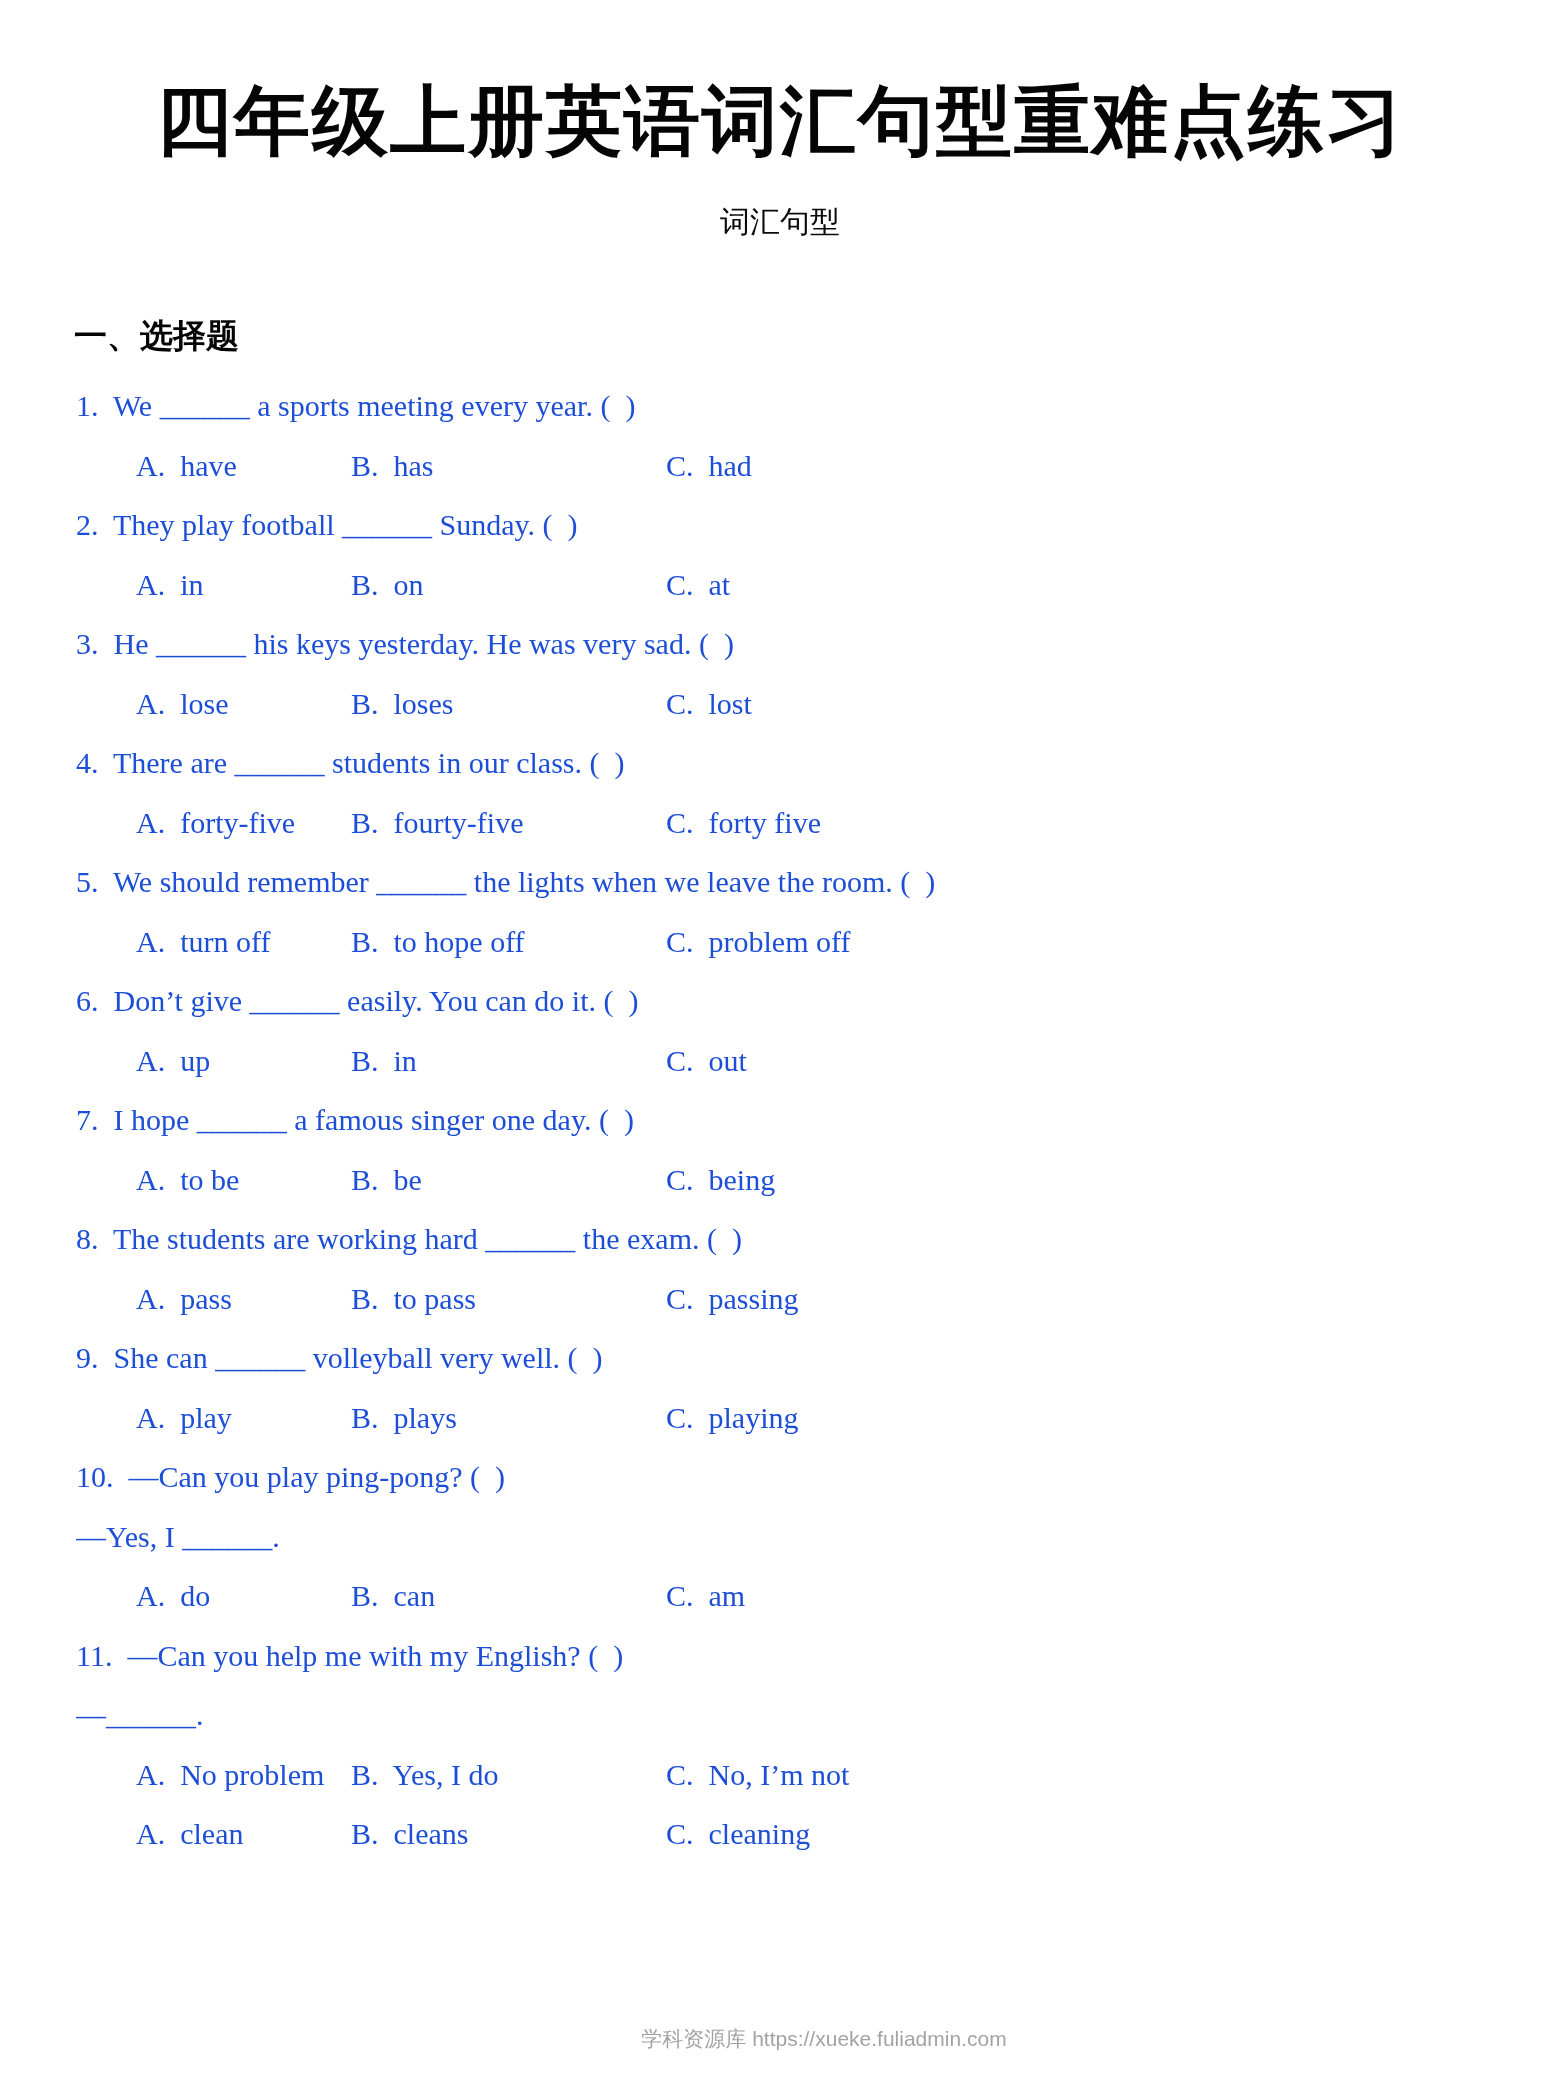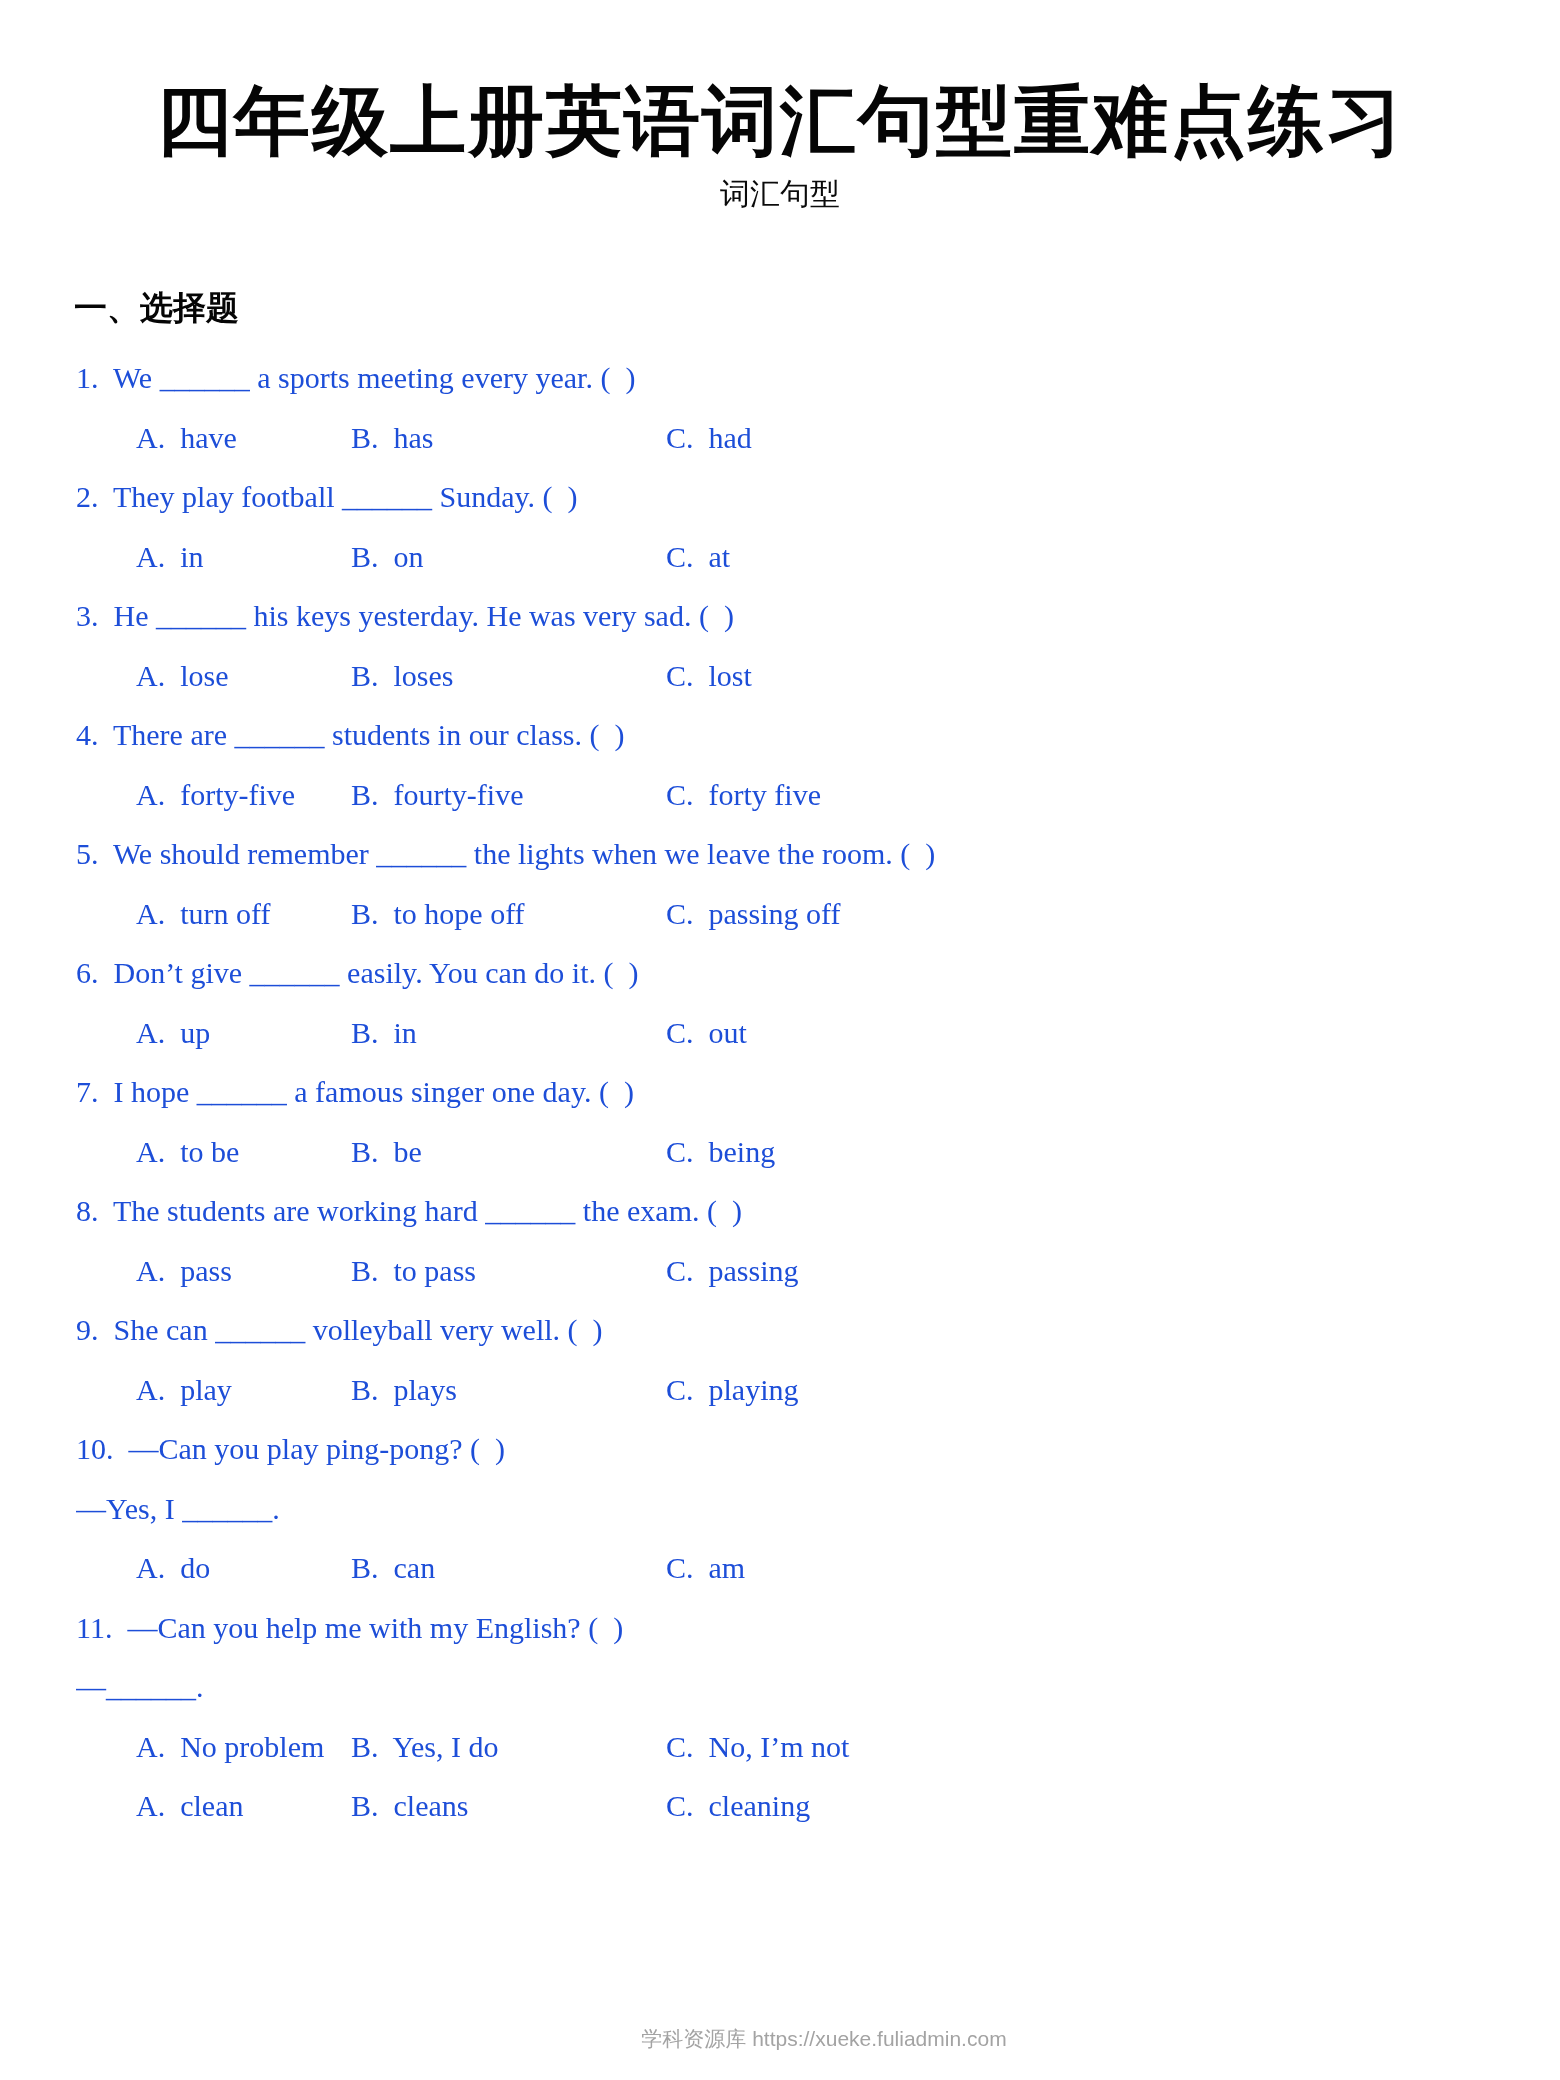--- a/index.html
+++ b/index.html
@@ -19,21 +19,21 @@
     margin: 78px 0 0 0;
     text-align: center;
     font-family: "Liberation Sans", "DejaVu Sans", sans-serif;
     font-weight: 900;
     font-size: 76px;
     line-height: 86px;
     letter-spacing: 2px;
     color: #050505;
   }
   .doc-subtitle {
-    margin-top: 12px;
+    margin-top: 40px;
     text-align: center;
     font-family: "Liberation Serif", "DejaVu Serif", serif;
     font-size: 30px;
     line-height: 36px;
     color: #0a0a0a;
   }
   .section-heading {
     margin: 74px 0 0 74px;
     font-family: "Liberation Sans", "DejaVu Sans", sans-serif;
     font-weight: 700;
@@ -111,21 +111,21 @@
       <div class="q-line">4.  There are ______ students in our class. (  )</div>
       <div class="opts">
         <span class="opt opt-0">A.  forty-five</span>
         <span class="opt opt-1">B.  fourty-five</span>
         <span class="opt opt-2">C.  forty five</span>
       </div>
       <div class="q-line">5.  We should remember ______ the lights when we leave the room. (  )</div>
       <div class="opts">
         <span class="opt opt-0">A.  turn off</span>
         <span class="opt opt-1">B.  to hope off</span>
-        <span class="opt opt-2">C.  passing off</span>
+        <span class="opt opt-2">C.  problem off</span>
       </div>
       <div class="q-line">6.  Don’t give ______ easily. You can do it. (  )</div>
       <div class="opts">
         <span class="opt opt-0">A.  up</span>
         <span class="opt opt-1">B.  in</span>
         <span class="opt opt-2">C.  out</span>
       </div>
       <div class="q-line">7.  I hope ______ a famous singer one day. (  )</div>
       <div class="opts">
         <span class="opt opt-0">A.  to be</span>

